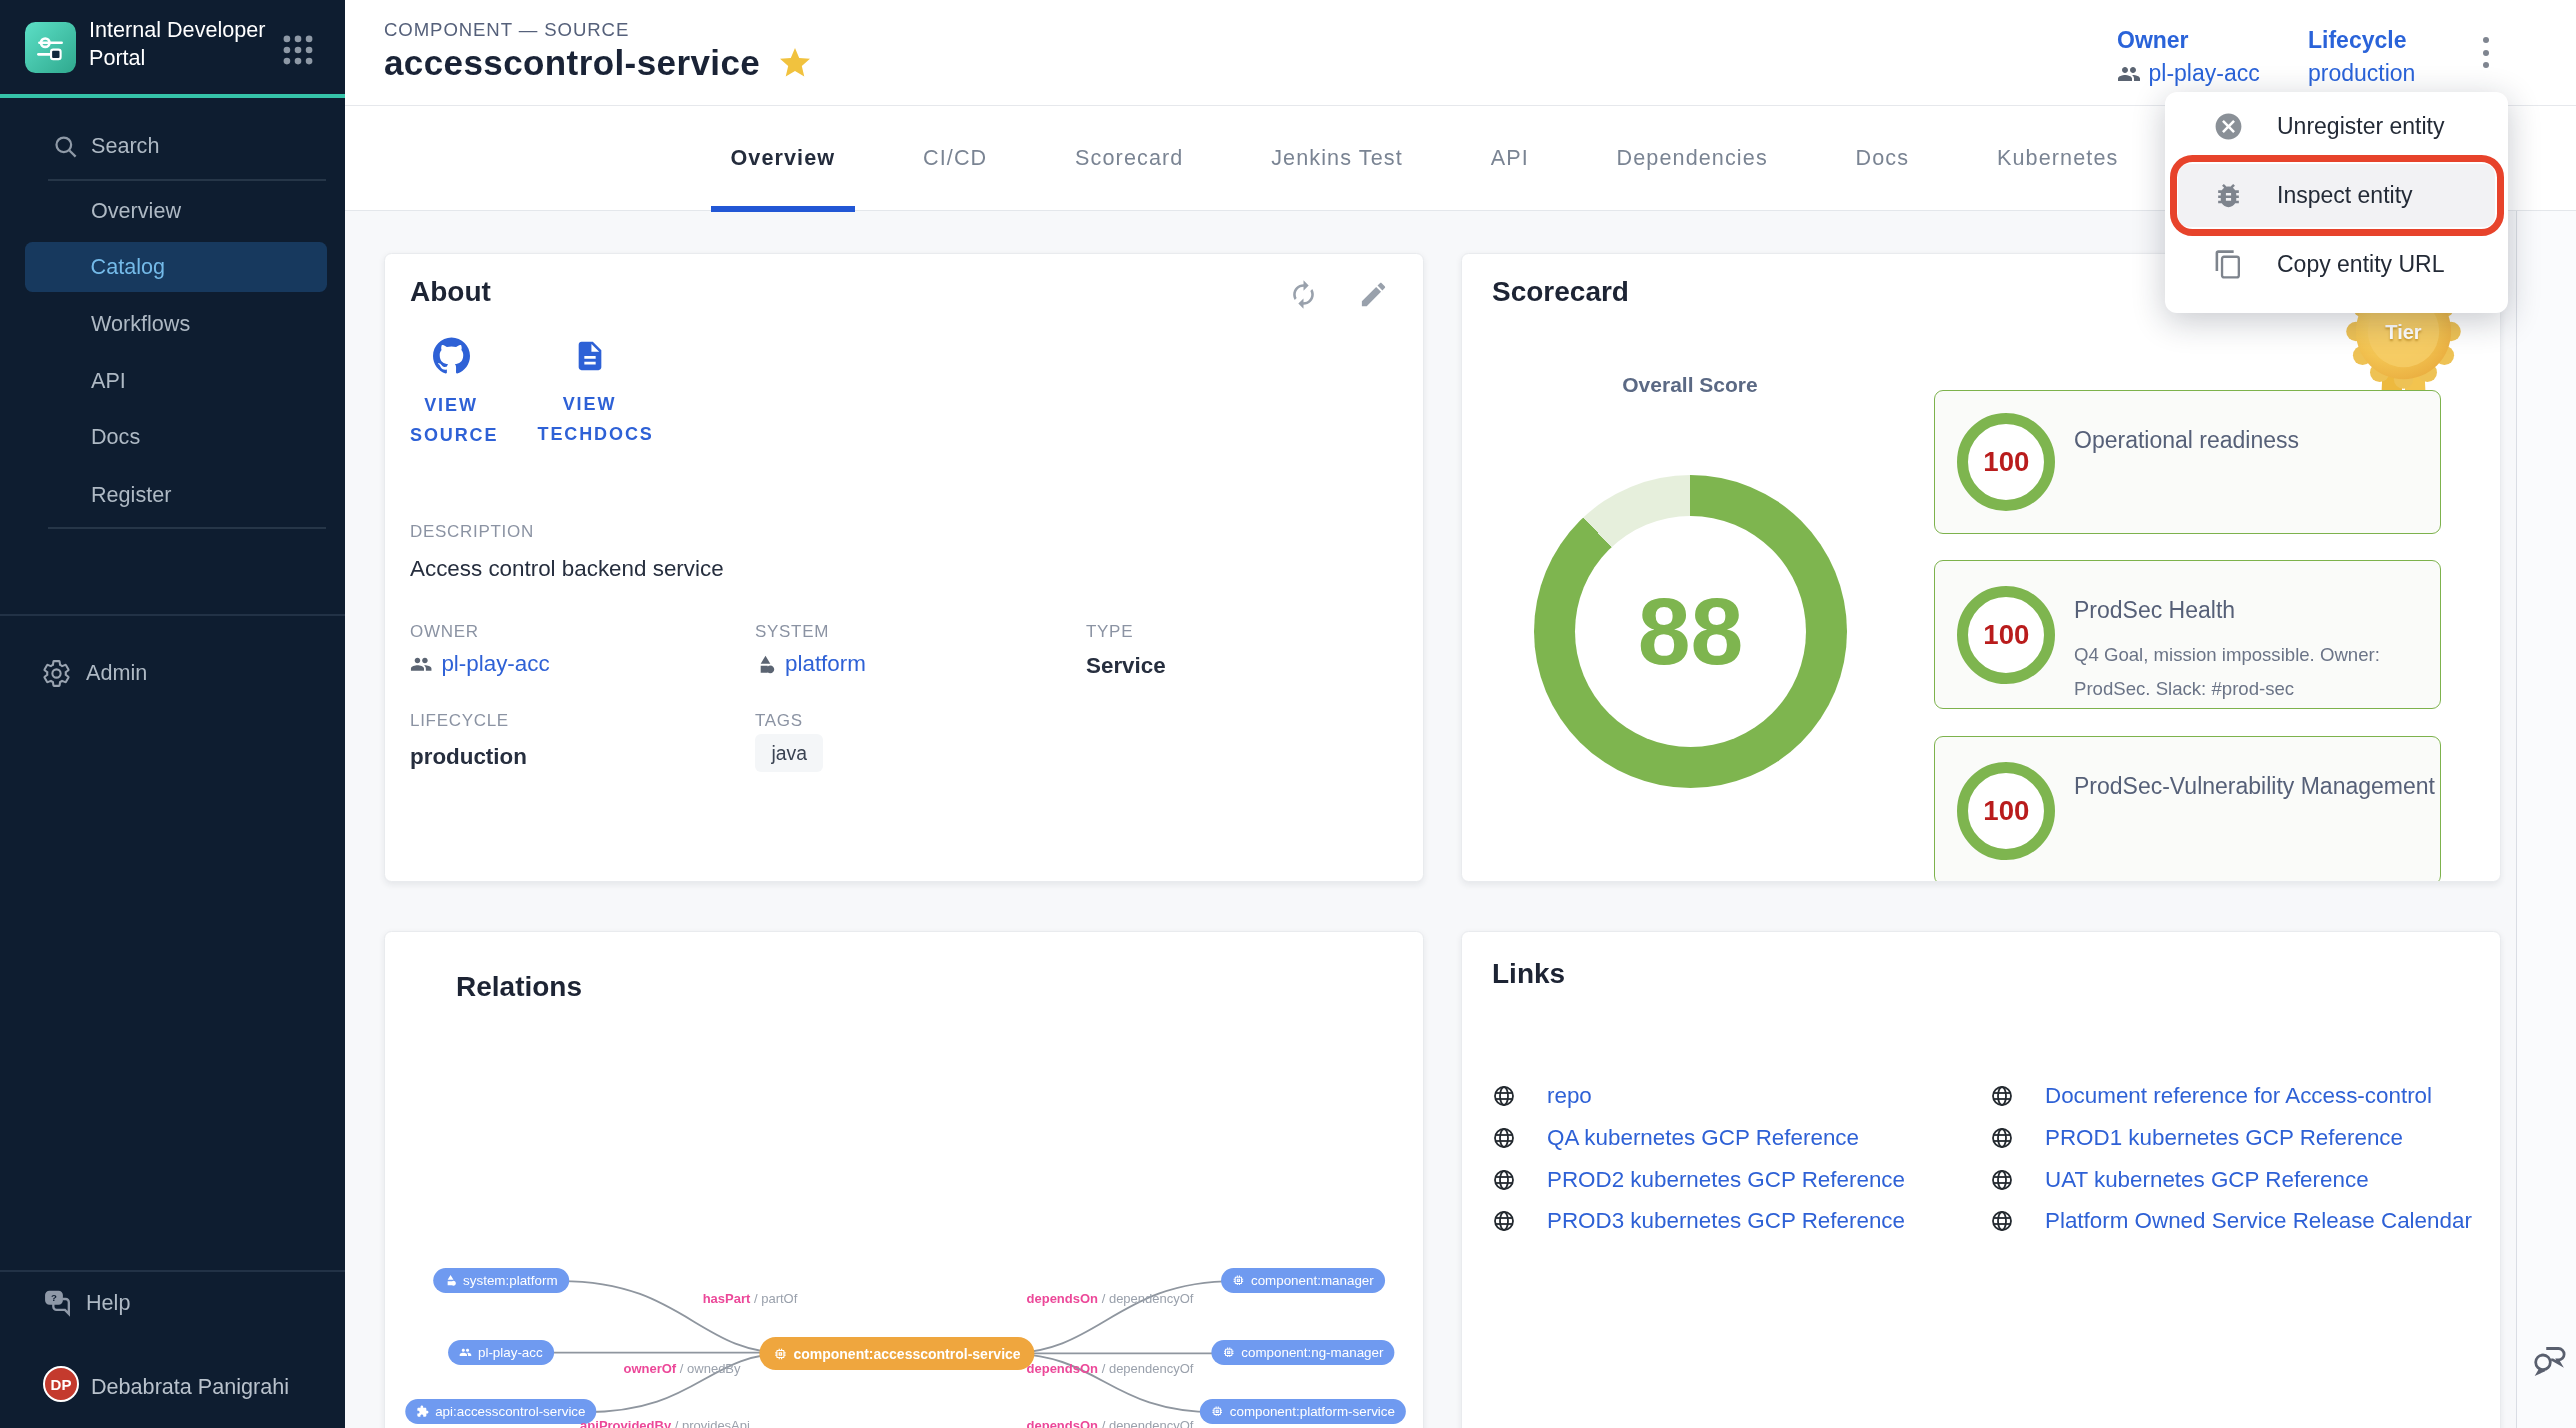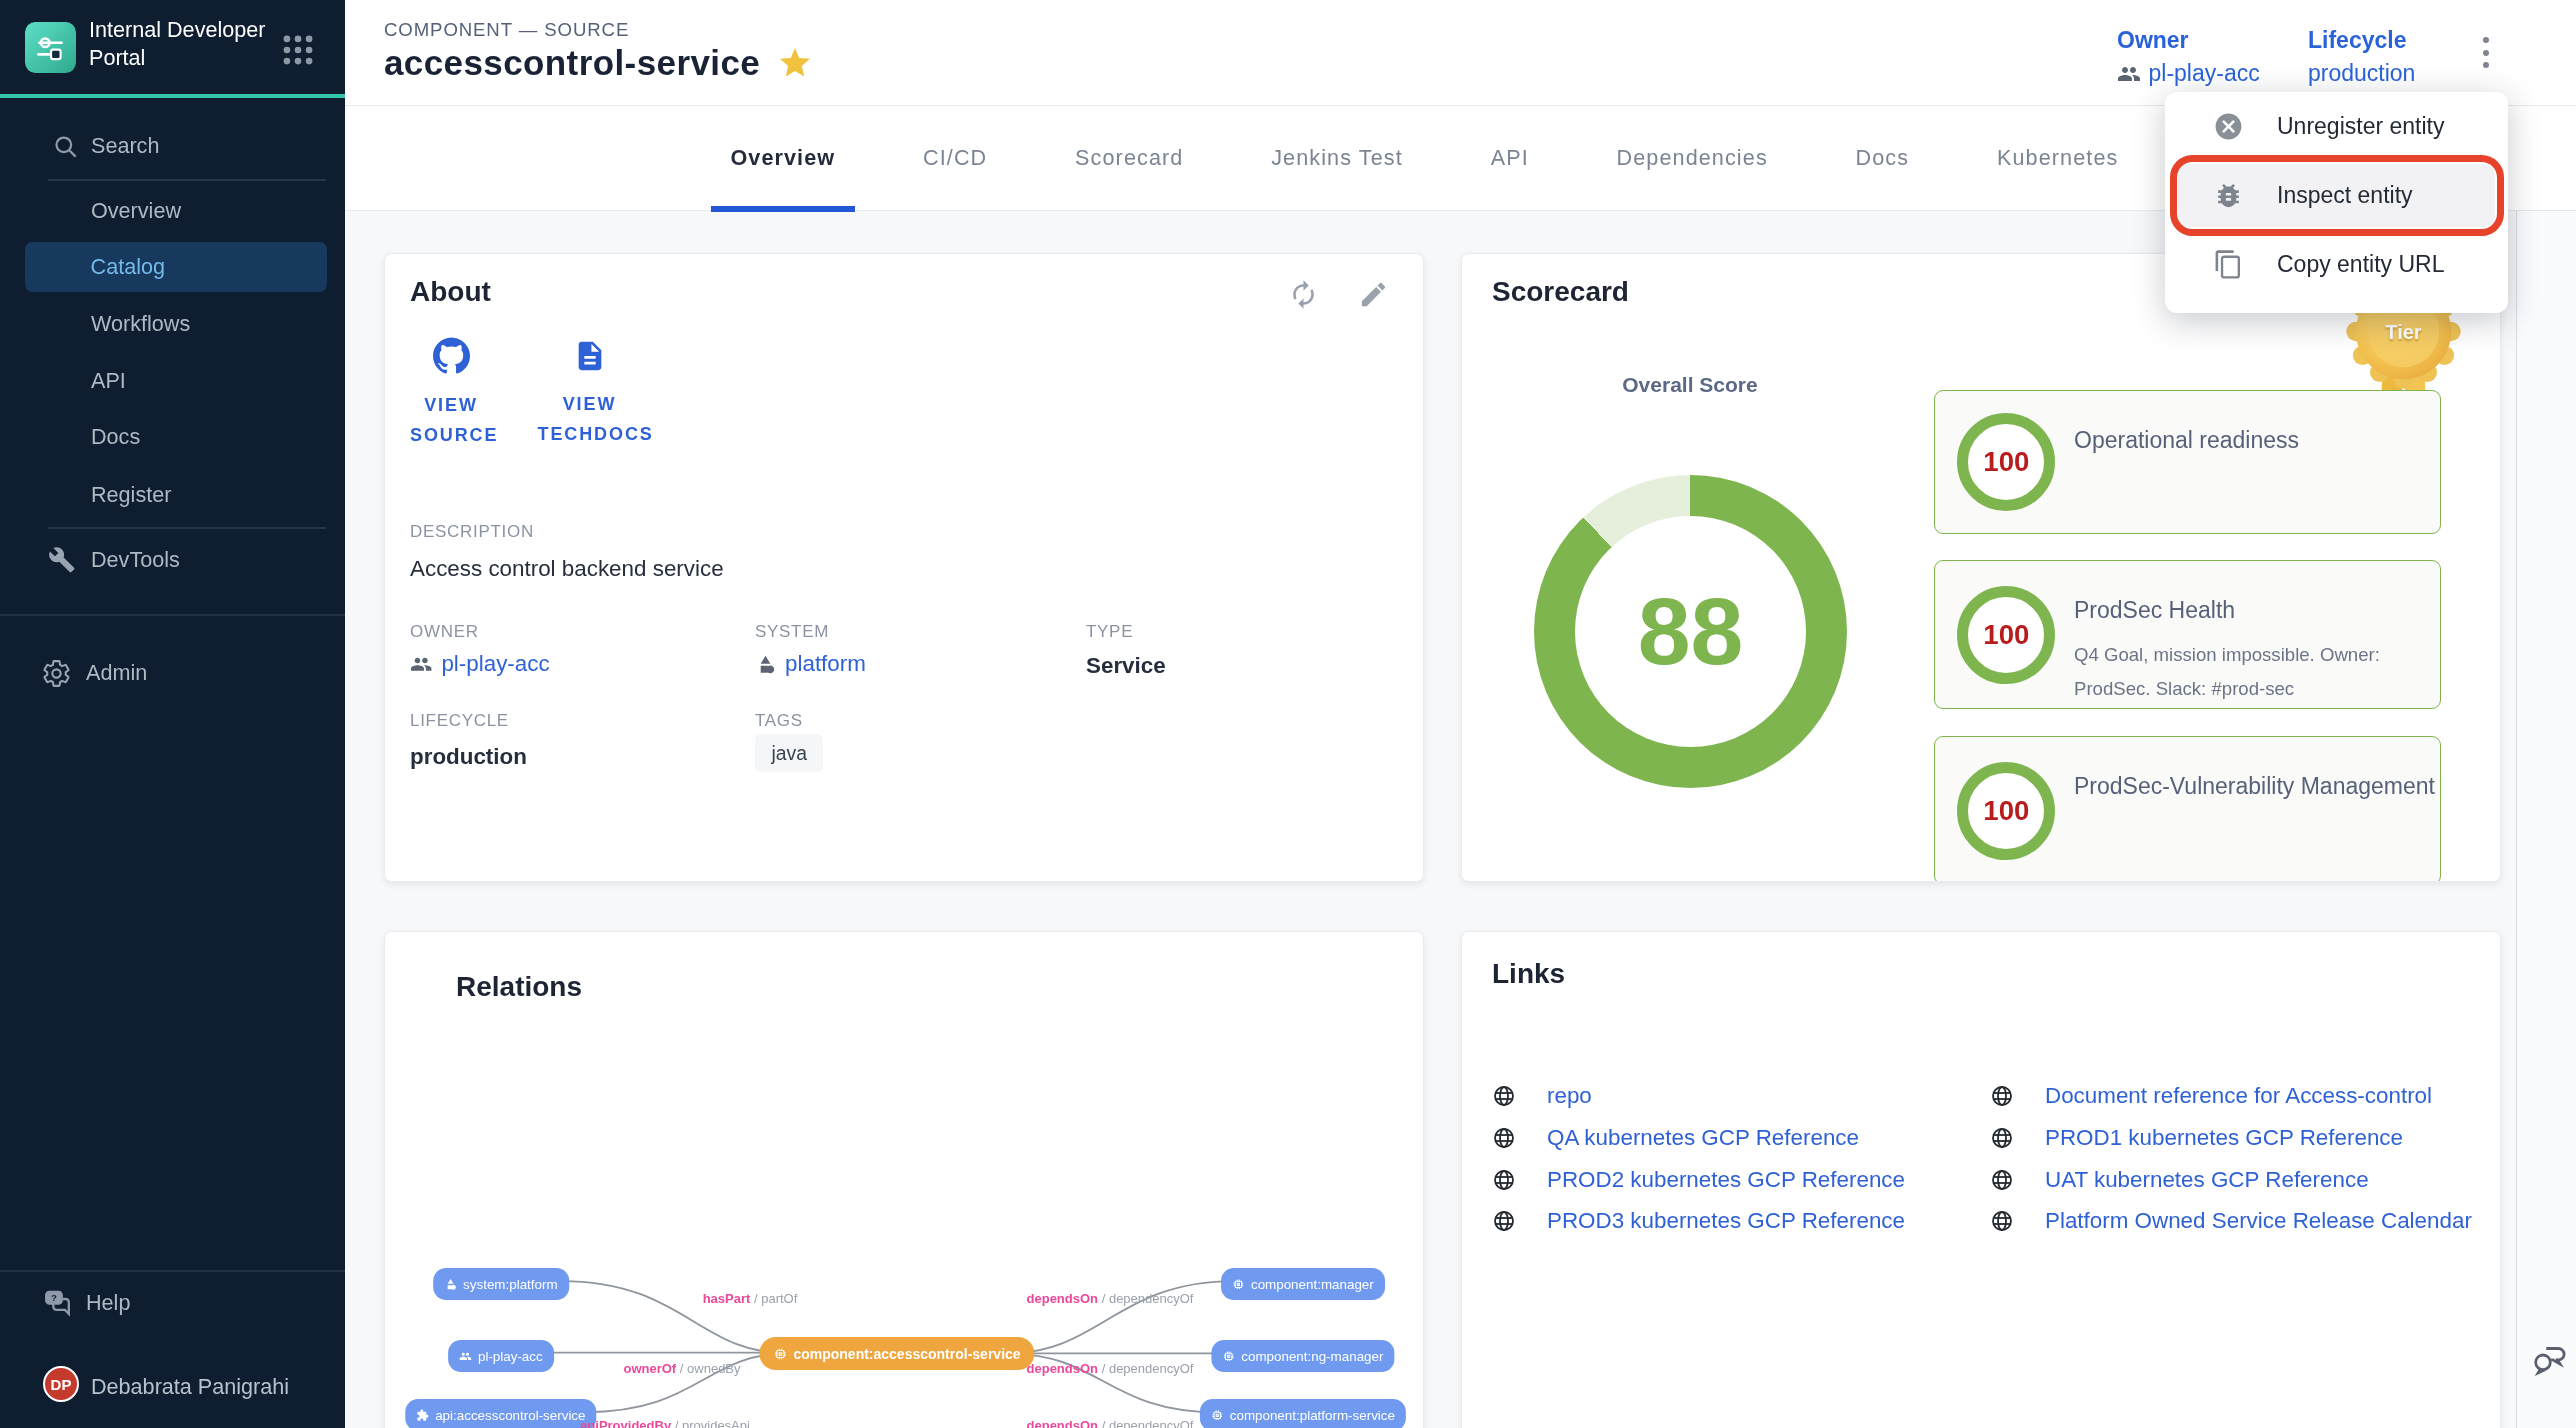--- a/index.html
+++ b/index.html
@@ -84,21 +84,21 @@
   #metric-0 { top:136px; height:144px; }
   #metric-1 { top:306px; height:149px; }
   #metric-2 { top:482px; height:149px; }
   #tier-badge { position:absolute; left:882px; top:9px; width:119px; height:175px; }
   #tier-label { position:absolute; left:882px; top:67px; width:119px; text-align:center;
     font-size:20px; font-weight:bold; color:#fff; text-shadow:0 1.5px 2.2px rgba(160,110,0,.55); }
 
   
   #relations-card { left:384px; top:931px; width:1040px; height:552px; overflow:hidden; }
   #rel-svg { position:absolute; left:0; top:0; }
-  .rnode { position:absolute; transform:translateX(-50%); height:32px; border-radius:12.7px; background:#6f9af0;
+  .rnode { position:absolute; transform:translateX(-50%); height:25px; border-radius:12.7px; background:#6f9af0;
     color:#fff; font-size:13.4px; display:flex; align-items:center; gap:6px; padding:0 11.2px; white-space:nowrap; cursor:pointer; }
   .rnode.center { height:33px; border-radius:16.4px; background:#efa63e; font-size:14px; font-weight:bold; padding:0 14px; }
   .redge { position:absolute; transform:translateX(-50%); font-size:13px; white-space:nowrap; }
   .redge .b { font-weight:bold; color:#ec4899; }
   .redge .m { color:#9aa1ac; }
 
   
   #links-card { left:1461px; top:931px; width:1040px; height:552px; }
   .link-row { position:absolute; height:36px; display:flex; align-items:center; gap:31px; }
   .link-row a { color:#2e61d6; font-size:22.4px; text-decoration:none; cursor:pointer; }
@@ -170,28 +170,20 @@
     <span class="txt">API</span>
   </div>
   <div class="side-row" style="top:412px;">
     <span class="txt">Docs</span>
   </div>
   <div class="side-row" style="top:470px;">
     <span class="txt">Register</span>
   </div>
   <div class="side-divider" style="top:527px;"></div>
 
-  <div class="side-row" style="top:535px;">
-    <span class="ic" style="left:48px;">
-      <svg width="27.6" height="27.6" viewBox="0 0 24 24" fill="#9aa4b1">
-        <path d="M22.7 19l-9.1-9.1c.9-2.3.4-5-1.5-6.9-2-2-5-2.4-7.4-1.3L9 6 6 9 1.6 4.7C.4 7.1.9 10.1 2.9 12.1c1.9 1.9 4.6 2.4 6.9 1.5l9.1 9.1c.4.4 1 .4 1.4 0l2.3-2.3c.5-.4.5-1.1.1-1.4z"></path>
-      </svg>
-    </span>
-    <span class="txt">DevTools</span>
-  </div>
   <div class="side-divider full" style="top:614px;"></div>
 
   <div class="side-row" style="top:648px;">
     <span class="ic" style="left:41px;">
       <svg width="31" height="31" viewBox="0 0 24 24" fill="none" stroke="#9aa4b1" stroke-width="1.6">
         <path d="M19.14 12.94c.04-.3.06-.61.06-.94 0-.32-.02-.64-.07-.94l2.03-1.58c.18-.14.23-.41.12-.61l-1.92-3.32c-.12-.22-.37-.29-.59-.22l-2.39.96c-.5-.38-1.03-.7-1.62-.94l-.36-2.54c-.04-.24-.24-.41-.48-.41h-3.84c-.24 0-.43.17-.47.41l-.36 2.54c-.59.24-1.13.57-1.62.94l-2.39-.96c-.22-.08-.47 0-.59.22L2.74 8.87c-.12.21-.08.47.12.61l2.03 1.58c-.05.3-.09.63-.09.94s.02.64.07.94l-2.03 1.58c-.18.14-.23.41-.12.61l1.92 3.32c.12.22.37.29.59.22l2.39-.96c.5.38 1.03.7 1.62.94l.36 2.54c.05.24.24.41.48.41h3.84c.24 0 .44-.17.47-.41l.36-2.54c.59-.24 1.13-.56 1.62-.94l2.39.96c.22.08.47 0 .59-.22l1.92-3.32c.12-.22.07-.47-.12-.61l-2.01-1.58z"></path>
         <circle cx="12" cy="12" r="3.2"></circle>
       </svg>
     </span>
     <span class="txt" style="margin-left:86px;">Admin</span>

